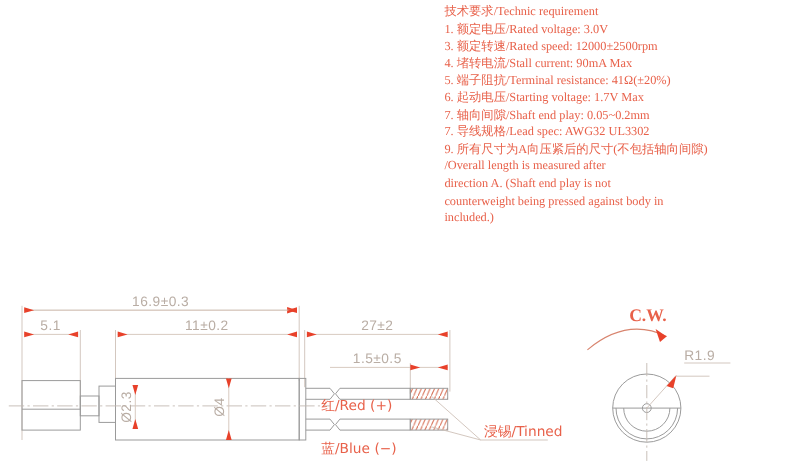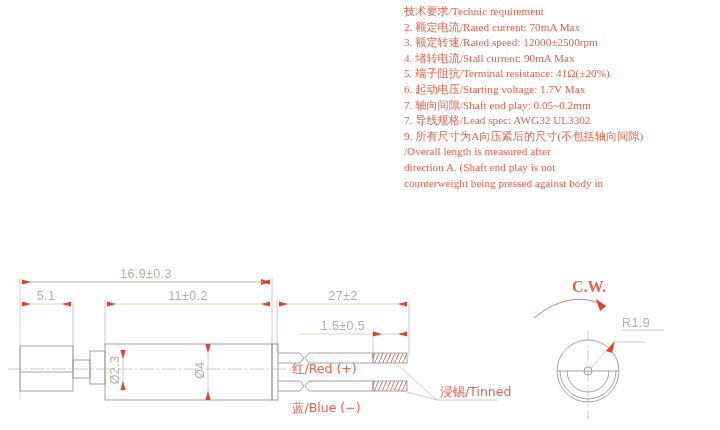--- a/index.html
+++ b/index.html
@@ -48,31 +48,32 @@
     font-weight:bold;
   }
 </style>
 </head>
 <body>
 
 <div id="root">
 
   <div class="spec-block">
     <div class="spec-line spec-title"><span>技术要求/Technic requirement</span></div>
-    <div class="spec-line">2. 额定电流/Rated current: 70mA Max</div>
+    <div class="spec-line">1. 额定电压/Rated voltage: 3.0V</div>
     <div class="spec-line">3. 额定转速/Rated speed: 12000±2500rpm</div>
     <div class="spec-line">4. 堵转电流/Stall current: 90mA Max</div>
     <div class="spec-line">5. 端子阻抗/Terminal resistance: 41Ω(±20%)</div>
     <div class="spec-line">6. 起动电压/Starting voltage: 1.7V  Max</div>
     <div class="spec-line">7. 轴向间隙/Shaft end play: 0.05~0.2mm</div>
     <div class="spec-line">7. 导线规格/Lead spec: AWG32 UL3302</div>
     <div class="spec-line">9. 所有尺寸为A向压紧后的尺寸(不包括轴向间隙)</div>
     <div class="spec-line">/Overall length is measured after</div>
     <div class="spec-line">direction A. (Shaft end play is not</div>
     <div class="spec-line">counterweight being pressed against body in</div>
+    <div class="spec-line">included.)</div>
   </div>
 
   <svg id="drawing" viewBox="0 0 720 430">
     <defs>
       <marker id="arrL" markerWidth="10" markerHeight="7" refX="9" refY="3.5" orient="auto" markerUnits="userSpaceOnUse">
         <path d="M9,3.5 L0,0.6 L0,6.4 Z" fill="#e8412a"></path>
       </marker>
       <marker id="arrR" markerWidth="10" markerHeight="7" refX="9" refY="3.5" orient="auto" markerUnits="userSpaceOnUse">
         <path d="M9,3.5 L0,0.6 L0,6.4 Z" fill="#e8412a"></path>
       </marker>

